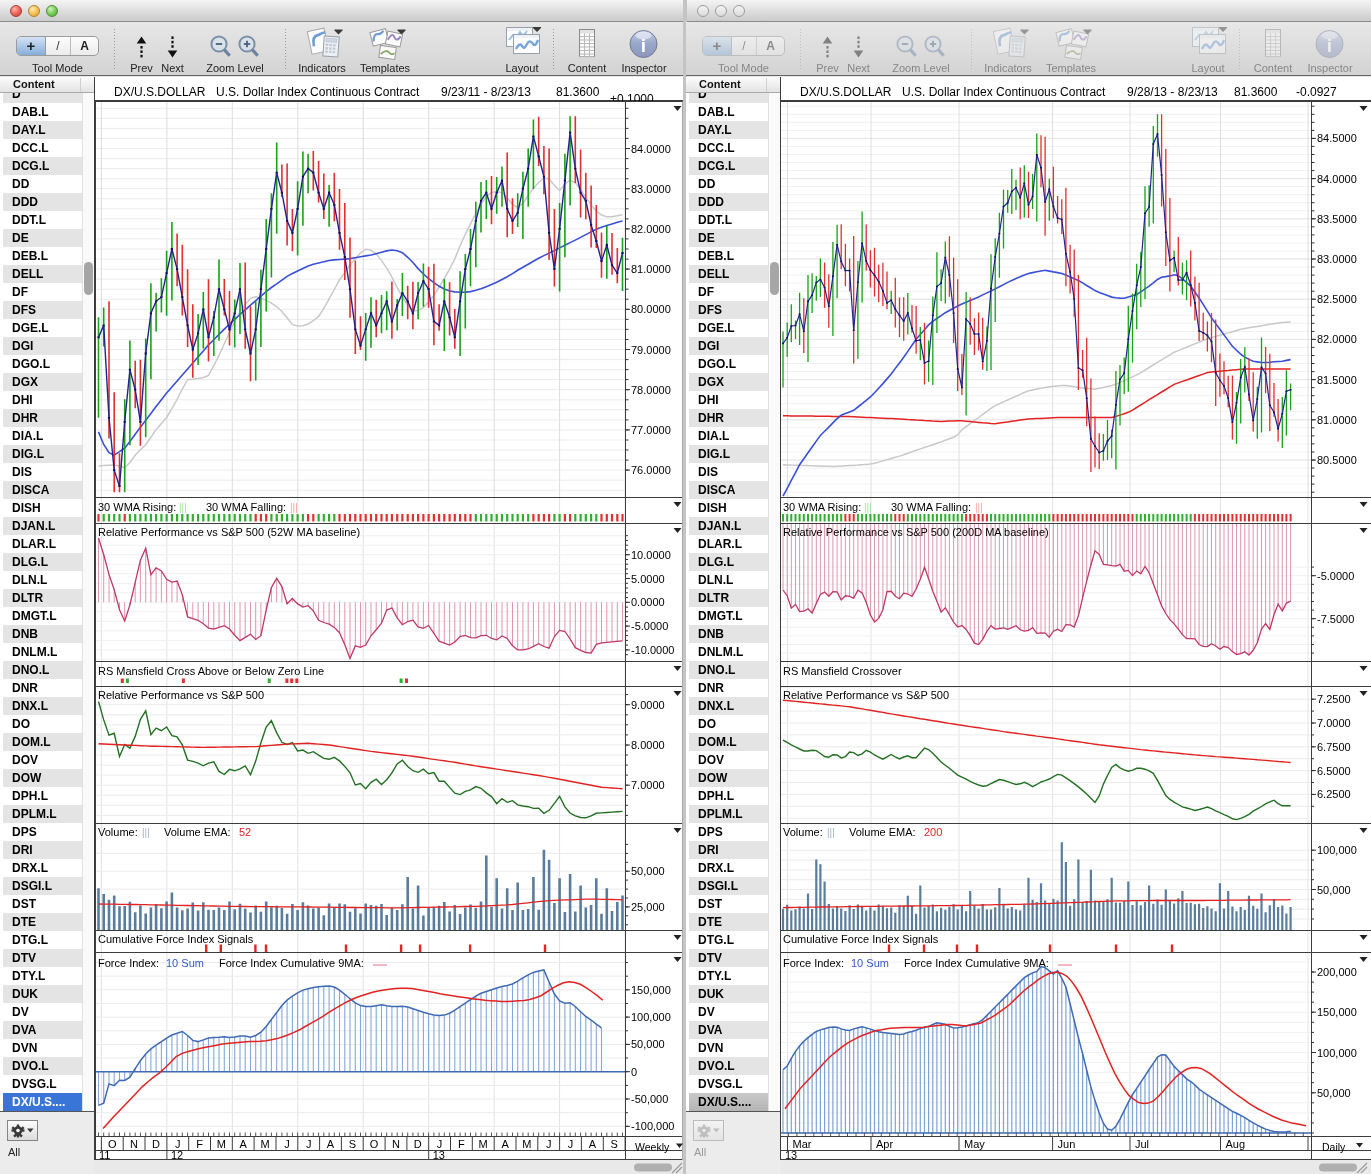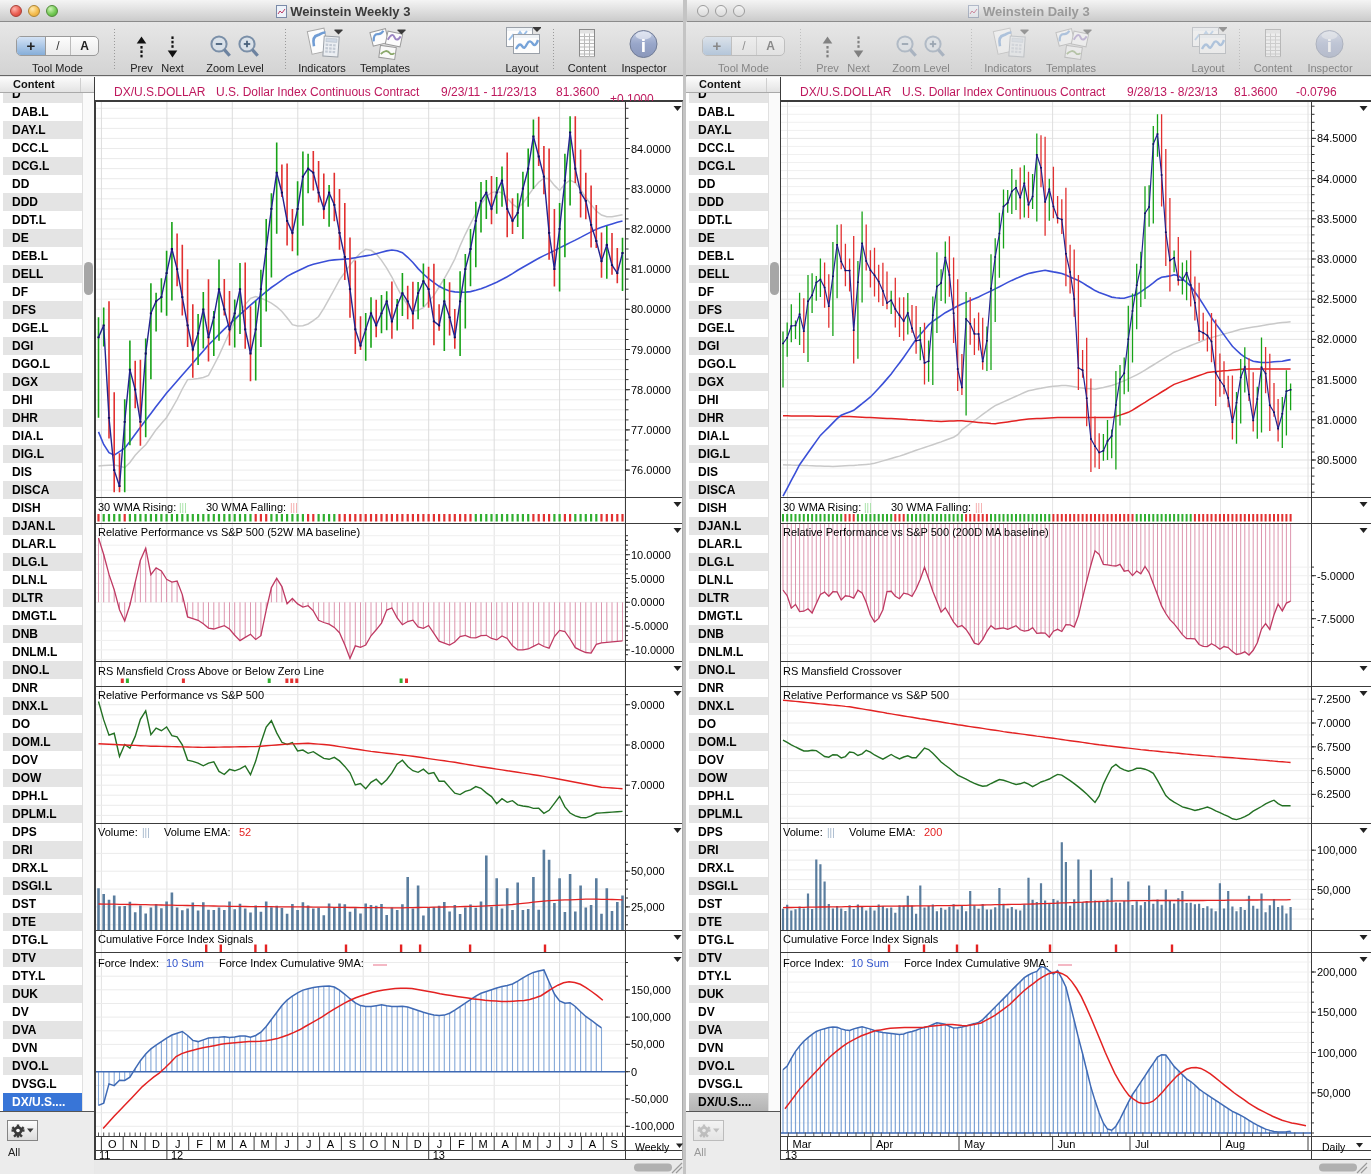--- a/index.html
+++ b/index.html
@@ -3,31 +3,27 @@
 *{margin:0;padding:0;box-sizing:border-box}
 html,body{width:1371px;height:1174px}
 body{font-family:"Liberation Sans",sans-serif;position:relative;background:#e8e8e8;overflow:hidden}
 .abs{position:absolute}
 .titlebar{position:absolute;top:0;height:22px;background:linear-gradient(#f4f4f4,#cbcbcb);border-bottom:1px solid #8c8c8c}
 .tl{position:absolute;top:4.5px;width:12px;height:12px;border-radius:50%}
 .title{position:absolute;top:4px;width:100%;text-align:center;font-size:13px;font-weight:bold;color:#3b3b3b}
 .tblabel{position:absolute;font-size:11px;color:#222;text-align:center}
 .sidehead{position:absolute;height:16px;background:linear-gradient(#fcfcfc,#e3e3e3);border-bottom:1px solid #a9a9a9;font-size:11px;font-weight:bold;color:#111;padding-left:13px;line-height:15px}
 .row{height:18px;font-size:12px;font-weight:bold;color:#000;padding-left:12px;line-height:18px;white-space:nowrap;overflow:hidden}
-.hdr{position:absolute;font-size:12px;color:#be185d;white-space:nowrap}
+.hdr{position:absolute;font-size:12px;color:#000000;white-space:nowrap}
 svg text{font-family:"Liberation Sans",sans-serif}
 </style></head><body>
 <div class="titlebar" style="left:0px;width:686px">
     <div class="tl" style="left:10px;background:radial-gradient(circle at 35% 30%,#ffb3ac,#ea5f53 55%,#cf3b30);border:1px solid #a93f37"></div>
     <div class="tl" style="left:28px;background:radial-gradient(circle at 35% 30%,#ffeab0,#f5bd4f 55%,#e0a030);border:1px solid #ad8433"></div>
     <div class="tl" style="left:46px;background:radial-gradient(circle at 35% 30%,#cdf3b6,#74ca55 55%,#4da434);border:1px solid #518a3a"></div>
-    <div class="title" style="color:#3b3b3b"><svg width="11" height="13" viewBox="0 0 11 13" style="vertical-align:-2px;opacity:1">
-        <rect x="0.5" y="0.5" width="10" height="12" fill="#eef3fa" stroke="#7a8aa8"></rect>
-        <path d="M2 9l2-3 2 2 3-4" stroke="#c03a63" fill="none"></path>
-      </svg> Weinstein Weekly 3</div>
   </div>
 <div class="abs" style="left:0px;top:22px;width:685px;height:54px;background:linear-gradient(#e7e7e7,#d3d3d3);border-bottom:1px solid #666"></div>
 <div class="abs" style="left:0px;top:22px;width:685px;height:54px;opacity:1">
     <div class="abs" style="left:114px;top:7px;width:1px;height:42px;background:repeating-linear-gradient(180deg,#9a9a9a 0 1px,transparent 1px 3px)"></div>
     <div class="abs" style="left:285px;top:7px;width:1px;height:42px;background:repeating-linear-gradient(180deg,#9a9a9a 0 1px,transparent 1px 3px)"></div>
     <div class="abs" style="left:553px;top:7px;width:1px;height:42px;background:repeating-linear-gradient(180deg,#9a9a9a 0 1px,transparent 1px 3px)"></div>
     <div class="abs" style="left:16px;top:14px;width:83px;height:20px;border:1px solid #9a9a9a;border-radius:5px;background:linear-gradient(#fdfdfd,#ebebeb);overflow:hidden;display:flex">
       <div style="width:29px;background:linear-gradient(#d3e2f5,#86aed9);border-right:1px solid #9a9a9a;text-align:center;font-size:15px;font-weight:bold;color:#222;line-height:18px">+</div>
       <div style="width:26px;border-right:1px solid #bbb;text-align:center;font-size:12px;color:#333;line-height:18px">/</div>
       <div style="width:27px;text-align:center;font-size:12px;font-weight:bold;color:#222;line-height:19px">A</div>
@@ -130,21 +126,21 @@
       </defs>
       <circle cx="15.5" cy="15" r="13.5" fill="url(#igL)" stroke="#707b95"></circle>
       <ellipse cx="15.5" cy="6.5" rx="8" ry="4" fill="rgba(255,255,255,0.5)"></ellipse>
       <text x="15.5" y="23" text-anchor="middle" font-size="19" font-family="Liberation Serif,serif" font-weight="bold" fill="#fff">i</text>
     </svg>
     <div class="tblabel" style="left:612px;top:40px;width:64px">Inspector</div>
   </div>
 <div class="abs" style="left:0px;top:77px;width:685px;height:24px;background:#fff;border-bottom:1px solid #3c3c3c"></div>
 <div class="hdr" style="left:114px;top:85px">DX/U.S.DOLLAR</div>
 <div class="hdr" style="left:216px;top:85px">U.S. Dollar Index Continuous Contract</div>
-<div class="hdr" style="left:441px;top:85px">9/23/11 - 11/23/13</div>
+<div class="hdr" style="left:441px;top:85px">9/23/11 - 8/23/13</div>
 <div class="hdr" style="left:556px;top:85px">81.3600</div>
 <div class="hdr" style="left:610px;top:92px">+0.1000</div>
 <div class="sidehead" style="left:0px;top:77px;width:94px;">Content</div>
 <div class="abs" style="left:80px;top:78px;width:1px;height:14px;background:#cfcfcf"></div>
 <div class="abs" style="left:0px;top:93px;width:82px;height:1017.5px;overflow:hidden;background:#fff">
     <div style="position:absolute;left:0;top:0;width:2.5px;height:100%;background:#fff;z-index:5"></div>
     <div style="margin-top:-8.4px">
       <div class="row" style="background:#e4e4e4">D</div>
       <div class="row" style="background:#fff">DAB.L</div>
       <div class="row" style="background:#e4e4e4">DAY.L</div>
@@ -410,24 +406,20 @@
     <text x="635" y="1151" font-size="10.5" fill="#000">Weekly</text>
     <path d="M676 1143.5h7l-3.5 4.5z" fill="#222"></path>
     <rect x="634" y="1163.5" width="38" height="8" rx="4" fill="#b0b0b0"></rect>
     <path d="M672 1173l10-10M676 1173l6-6" stroke="#9a9a9a" stroke-width="1.2" fill="none"></path>
   </svg>
 <div class="abs" style="left:683px;top:0;width:4px;height:1174px;background:#c4c4c4"></div>
 <div class="titlebar" style="left:687px;width:684px">
     <div class="tl" style="left:10px;background:linear-gradient(#f5f5f5,#dadada);border:1px solid #9c9c9c"></div>
     <div class="tl" style="left:28px;background:linear-gradient(#f5f5f5,#dadada);border:1px solid #9c9c9c"></div>
     <div class="tl" style="left:46px;background:linear-gradient(#f5f5f5,#dadada);border:1px solid #9c9c9c"></div>
-    <div class="title" style="color:#9a9a9a"><svg width="11" height="13" viewBox="0 0 11 13" style="vertical-align:-2px;opacity:0.5">
-        <rect x="0.5" y="0.5" width="10" height="12" fill="#eef3fa" stroke="#7a8aa8"></rect>
-        <path d="M2 9l2-3 2 2 3-4" stroke="#c03a63" fill="none"></path>
-      </svg> Weinstein Daily 3</div>
   </div>
 <div class="abs" style="left:686px;top:22px;width:685px;height:54px;background:linear-gradient(#e7e7e7,#d3d3d3);border-bottom:1px solid #666"></div>
 <div class="abs" style="left:686px;top:22px;width:685px;height:54px;opacity:0.45">
     <div class="abs" style="left:114px;top:7px;width:1px;height:42px;background:repeating-linear-gradient(180deg,#9a9a9a 0 1px,transparent 1px 3px)"></div>
     <div class="abs" style="left:285px;top:7px;width:1px;height:42px;background:repeating-linear-gradient(180deg,#9a9a9a 0 1px,transparent 1px 3px)"></div>
     <div class="abs" style="left:553px;top:7px;width:1px;height:42px;background:repeating-linear-gradient(180deg,#9a9a9a 0 1px,transparent 1px 3px)"></div>
     <div class="abs" style="left:16px;top:14px;width:83px;height:20px;border:1px solid #9a9a9a;border-radius:5px;background:linear-gradient(#fdfdfd,#ebebeb);overflow:hidden;display:flex">
       <div style="width:29px;background:linear-gradient(#d3e2f5,#86aed9);border-right:1px solid #9a9a9a;text-align:center;font-size:15px;font-weight:bold;color:#222;line-height:18px">+</div>
       <div style="width:26px;border-right:1px solid #bbb;text-align:center;font-size:12px;color:#333;line-height:18px">/</div>
       <div style="width:27px;text-align:center;font-size:12px;font-weight:bold;color:#222;line-height:19px">A</div>
@@ -532,21 +524,21 @@
       <ellipse cx="15.5" cy="6.5" rx="8" ry="4" fill="rgba(255,255,255,0.5)"></ellipse>
       <text x="15.5" y="23" text-anchor="middle" font-size="19" font-family="Liberation Serif,serif" font-weight="bold" fill="#fff">i</text>
     </svg>
     <div class="tblabel" style="left:612px;top:40px;width:64px">Inspector</div>
   </div>
 <div class="abs" style="left:686px;top:77px;width:685px;height:24px;background:#fff;border-bottom:1px solid #3c3c3c"></div>
 <div class="hdr" style="left:800px;top:85px">DX/U.S.DOLLAR</div>
 <div class="hdr" style="left:902px;top:85px">U.S. Dollar Index Continuous Contract</div>
 <div class="hdr" style="left:1127px;top:85px">9/28/13 - 8/23/13</div>
 <div class="hdr" style="left:1234px;top:85px">81.3600</div>
-<div class="hdr" style="left:1296px;top:85px">-0.0796</div>
+<div class="hdr" style="left:1296px;top:85px">-0.0927</div>
 <div class="sidehead" style="left:686px;top:77px;width:94px;">Content</div>
 <div class="abs" style="left:766px;top:78px;width:1px;height:14px;background:#cfcfcf"></div>
 <div class="abs" style="left:686px;top:93px;width:82px;height:1017.5px;overflow:hidden;background:#fff">
     <div style="position:absolute;left:0;top:0;width:2.5px;height:100%;background:#fff;z-index:5"></div>
     <div style="margin-top:-8.4px">
       <div class="row" style="background:#e4e4e4">D</div>
       <div class="row" style="background:#fff">DAB.L</div>
       <div class="row" style="background:#e4e4e4">DAY.L</div>
       <div class="row" style="background:#fff">DCC.L</div>
       <div class="row" style="background:#e4e4e4">DCG.L</div>

